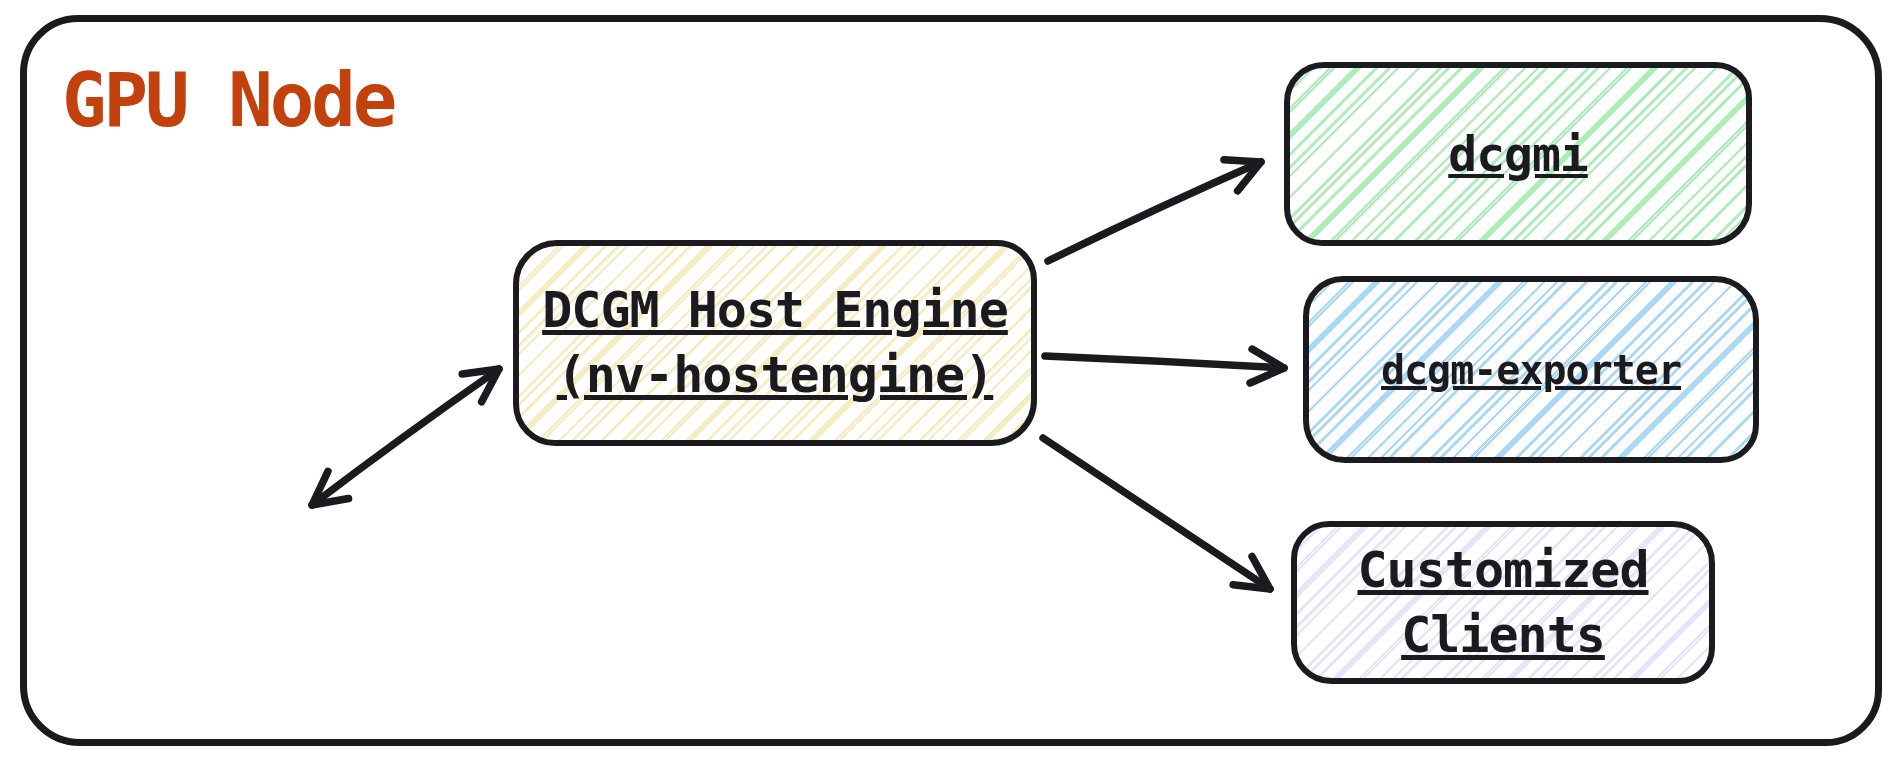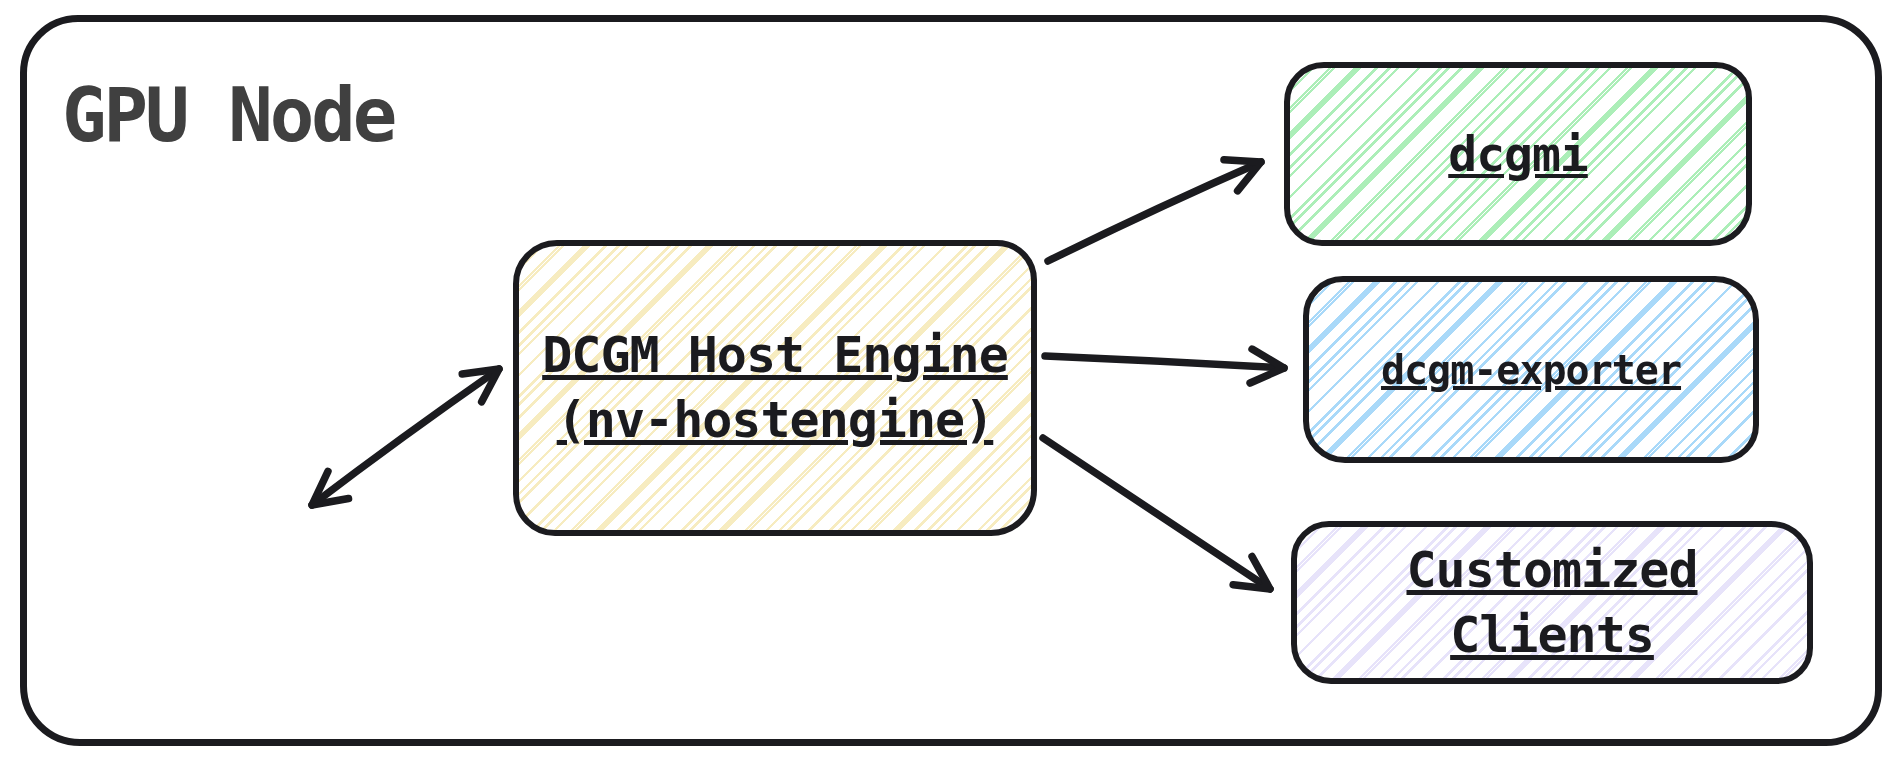--- a/index.html
+++ b/index.html
@@ -18,25 +18,25 @@
   .outer-frame {
     position: absolute;
     left: 20px; top: 15px;
     width: 1862px; height: 731px;
     border: 7px solid #1b1b1f;
     border-radius: 58px 62px 56px 60px;
     background: transparent;
   }
   .diagram-title {
     position: absolute;
-    left: 62px; top: 72px;
+    left: 62px; top: 57px;
     font-size: 74px;
     font-weight: bold;
     letter-spacing: -3px;
-    color: #404040;
+    color: #c2410c;
     white-space: nowrap;
   }
   .node {
     position: absolute;
     border: 6px solid #1b1b1f;
     display: flex;
     flex-direction: column;
     align-items: center;
     justify-content: center;
     text-align: center;
@@ -51,39 +51,39 @@
   .node .label { line-height: 1.3; letter-spacing: -1px; }
 
   .node-gpus {
     left: 63px; top: 523px;
     width: 446px; height: 114px;
     border-radius: 26px 30px 28px 24px;
     font-size: 48px;
   }
   .node-host-engine {
     left: 513px; top: 240px;
-    width: 524px; height: 296px;
+    width: 524px; height: 206px;
     border-radius: 44px 40px 46px 42px;
     font-size: 50px;
   }
   .node-dcgmi {
     left: 1284px; top: 62px;
     width: 468px; height: 184px;
     border-radius: 40px 36px 42px 38px;
     font-size: 48px;
   }
   .node-dcgm-exporter {
     left: 1303px; top: 276px;
     width: 456px; height: 187px;
     border-radius: 40px 44px 38px 42px;
     font-size: 40px;
   }
   .node-customized-clients {
     left: 1291px; top: 521px;
-    width: 522px; height: 163px;
+    width: 424px; height: 163px;
     border-radius: 38px 42px 36px 40px;
     font-size: 50px;
   }
   .edges-layer {
     position: absolute;
     left: 0; top: 0;
     width: 1902px; height: 763px;
     pointer-events: none;
   }
 </style>

